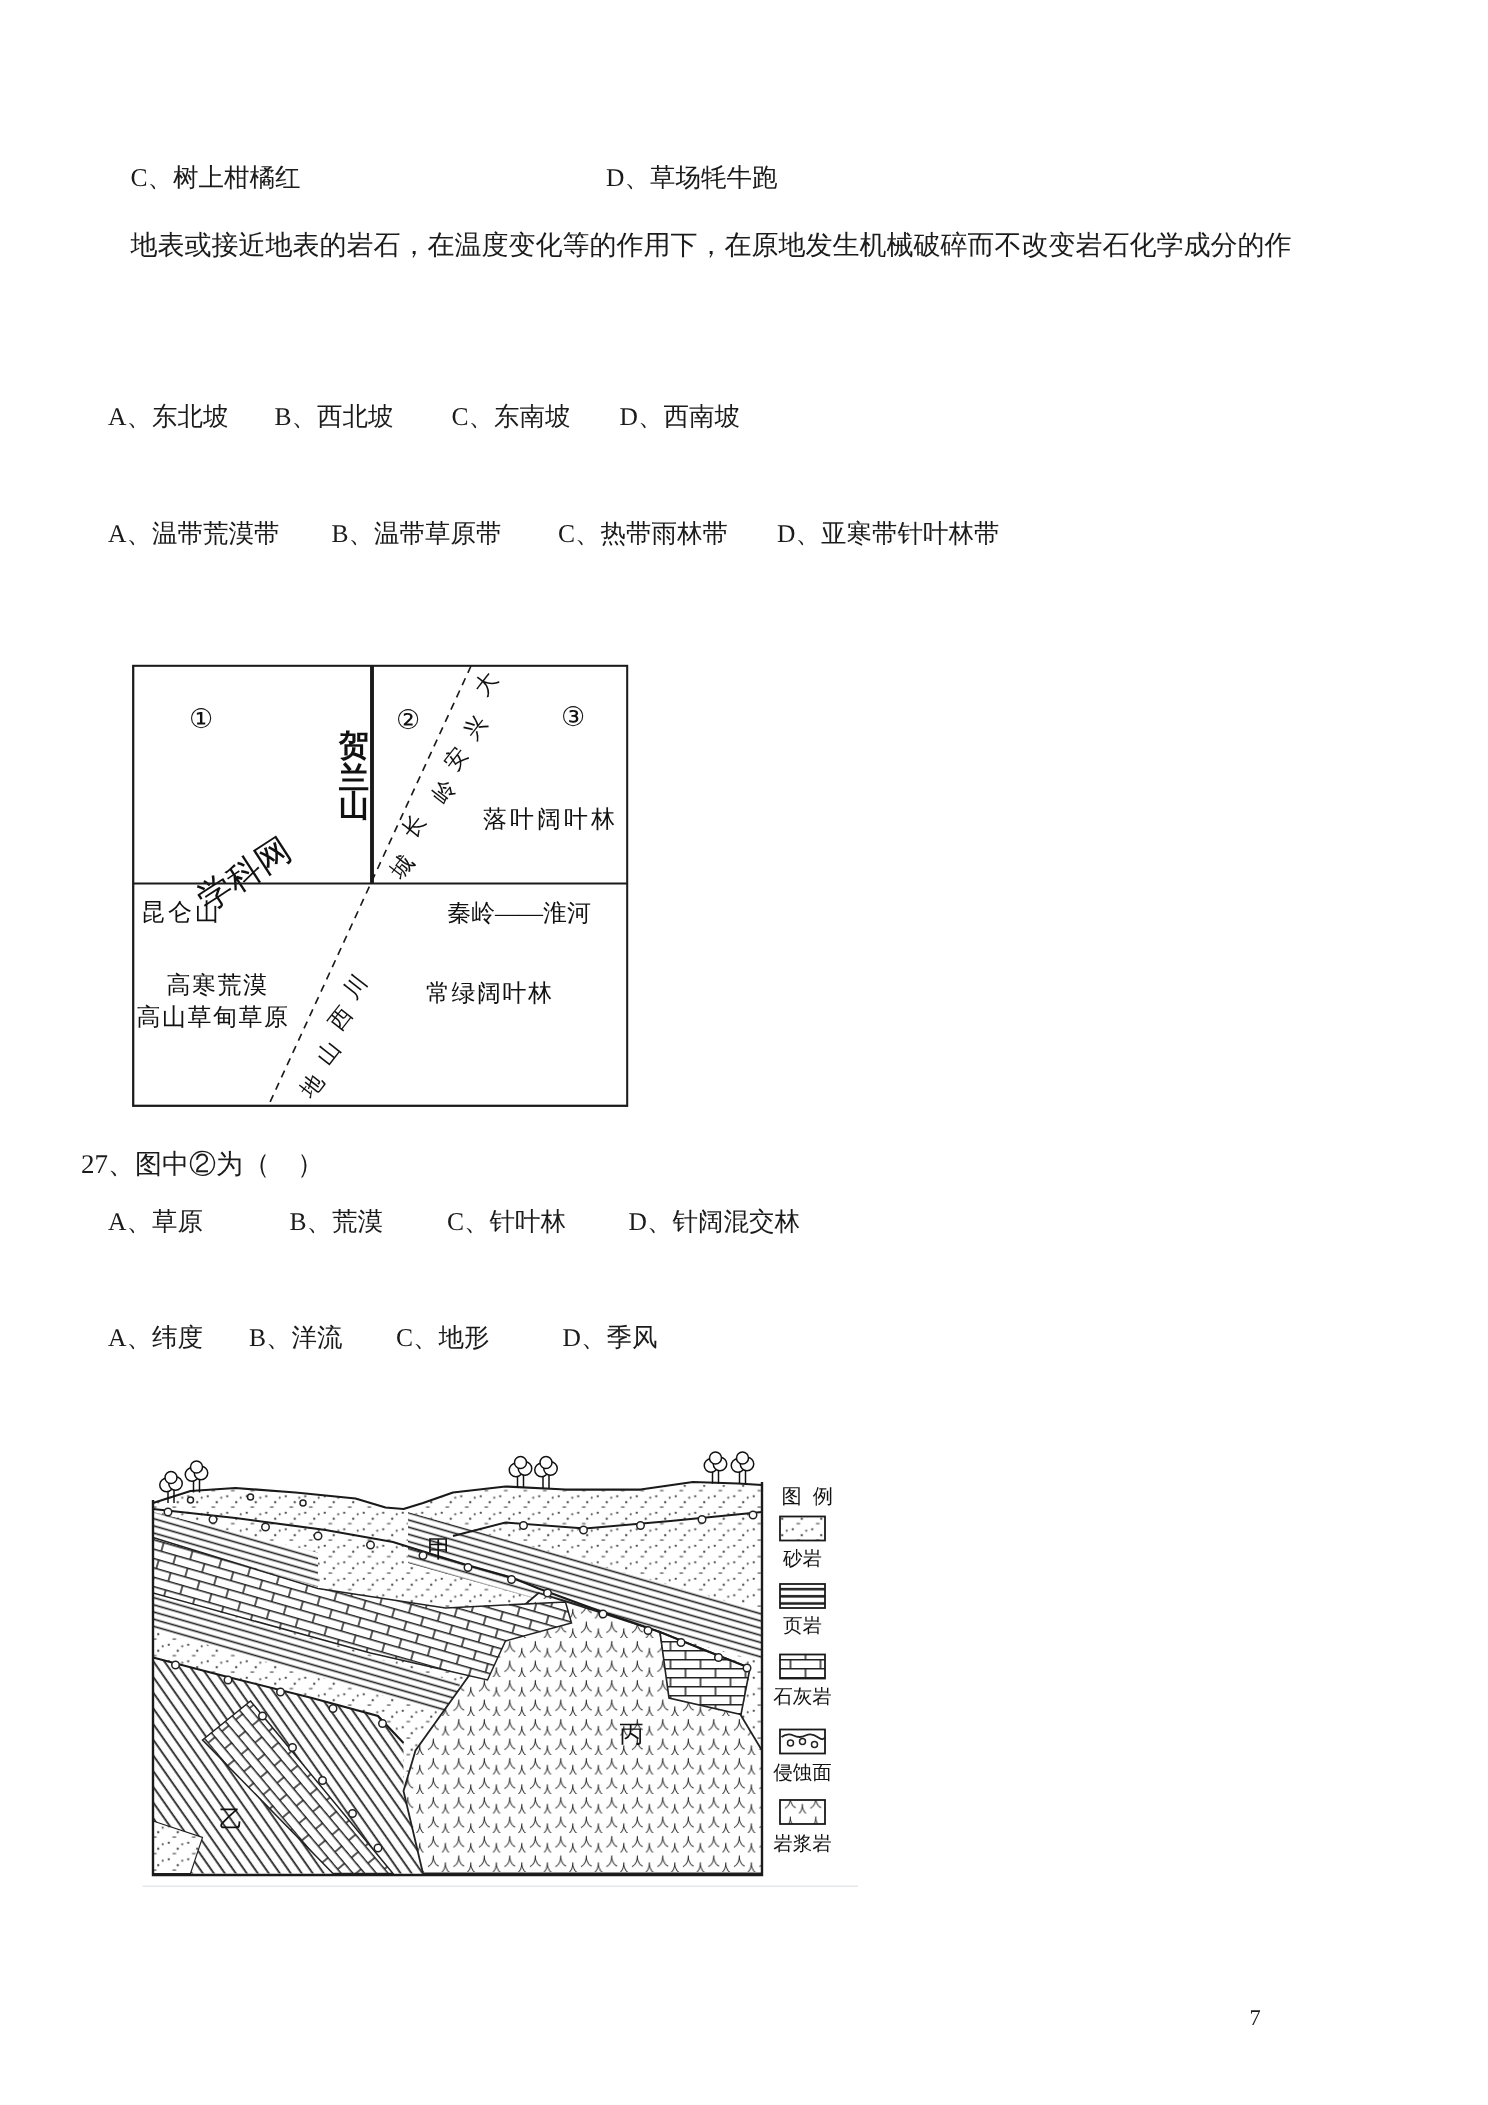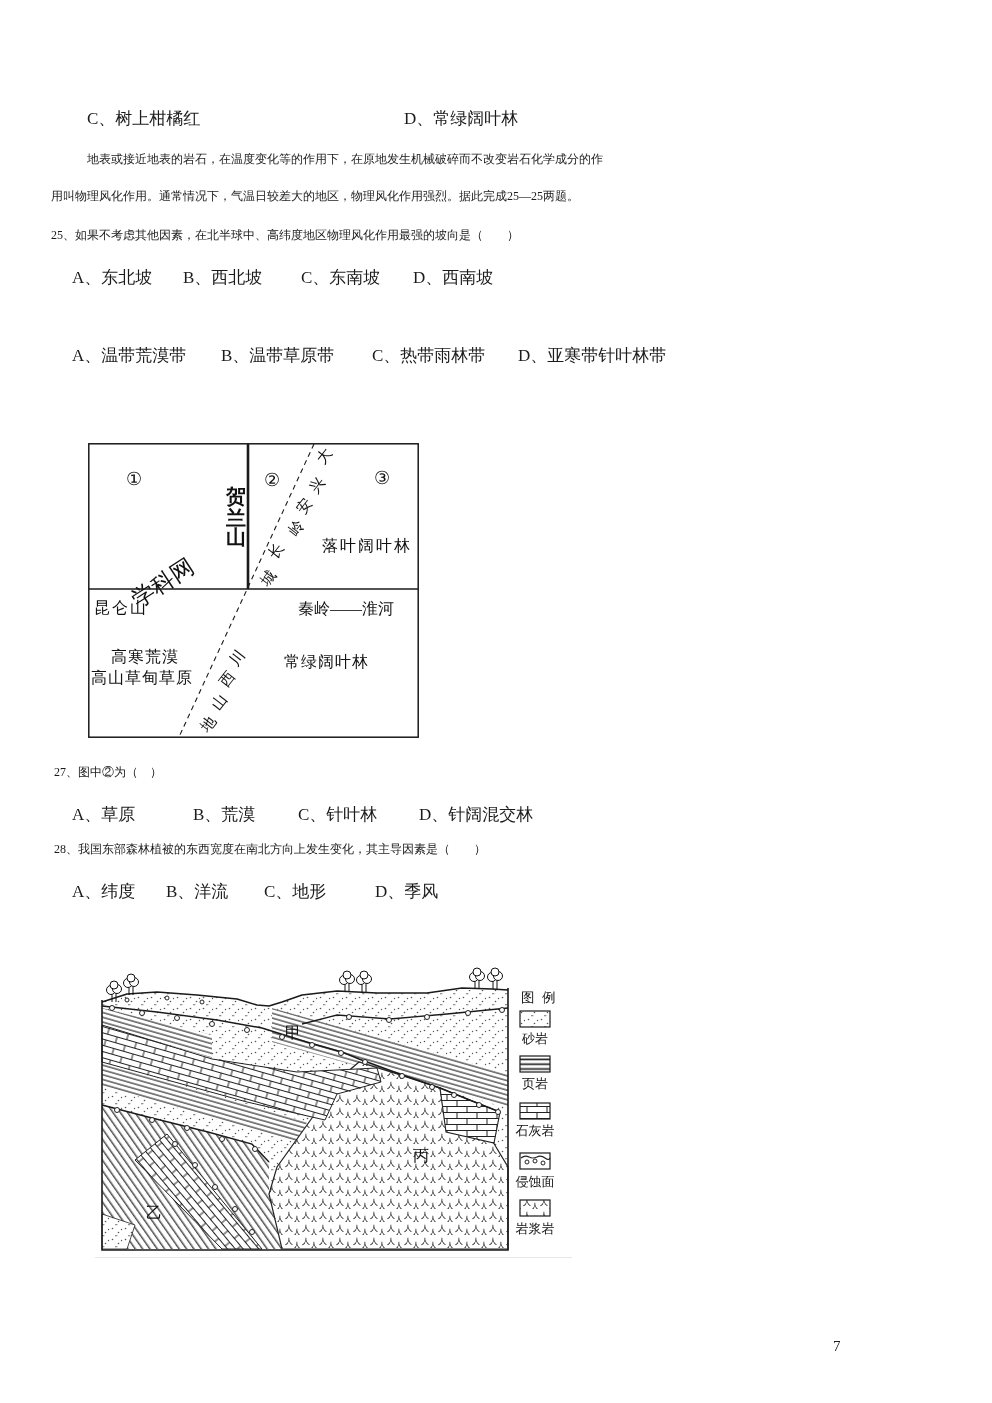--- a/index.html
+++ b/index.html
@@ -1,36 +1,34 @@
 <!DOCTYPE html>
 <html><head>
 <meta charset="utf-8">
 <style>
   html,body{margin:0;padding:0;background:#ffffff;}
   .page{position:relative;width:992px;height:1403px;background:#fff;overflow:hidden;
         font-family:"Liberation Serif","DejaVu Serif",serif;color:#1b1b1b;}
-  .line{position:absolute;white-space:pre;font-size:12px;line-height:1.15;}
+  .line{position:absolute;white-space:pre;font-size:18px;line-height:1.15;}
   .opt{position:absolute;white-space:pre;font-size:17px;line-height:1.15;}
   .pagenum{position:absolute;font-size:15px;}
   .figwrap{position:absolute;}
   svg text{fill:#111;font-family:"Liberation Serif","DejaVu Serif",serif;}
   .faintline{position:absolute;height:1px;background:#e3e7ea;}
 </style>
 </head>
 <body>
 
 <div class="page">
 
   <span class="opt" style="left:87px;top:109px">C、树上柑橘红</span>
-  <span class="opt" style="left:404px;top:109px">D、常绿阔叶林</span>
+  <span class="opt" style="left:404px;top:109px">D、草场牦牛跑</span>
 
   <div class="line" style="left:87px;top:153px">地表或接近地表的岩石，在温度变化等的作用下，在原地发生机械破碎而不改变岩石化学成分的作</div>
-  <div class="line" style="left:51px;top:190px">用叫物理风化作用。通常情况下，气温日较差大的地区，物理风化作用强烈。据此完成25—25两题。</div>
-
-  <div class="line" style="left:51px;top:229px">25、如果不考虑其他因素，在北半球中、高纬度地区物理风化作用最强的坡向是（　　）</div>
+
   <div>
     <span class="opt" style="left:72px;top:268px">A、东北坡</span>
     <span class="opt" style="left:183px;top:268px">B、西北坡</span>
     <span class="opt" style="left:301px;top:268px">C、东南坡</span>
     <span class="opt" style="left:413px;top:268px">D、西南坡</span>
   </div>
 
   <div>
     <span class="opt" style="left:72px;top:346px">A、温带荒漠带</span>
     <span class="opt" style="left:221px;top:346px">B、温带草原带</span>
@@ -85,21 +83,20 @@
   </div>
 
   <div class="line" style="left:54px;top:766px">27、图中②为（　）</div>
   <div>
     <span class="opt" style="left:72px;top:805px">A、草原</span>
     <span class="opt" style="left:193px;top:805px">B、荒漠</span>
     <span class="opt" style="left:298px;top:805px">C、针叶林</span>
     <span class="opt" style="left:419px;top:805px">D、针阔混交林</span>
   </div>
 
-  <div class="line" style="left:54px;top:843px">28、我国东部森林植被的东西宽度在南北方向上发生变化，其主导因素是（　　）</div>
   <div>
     <span class="opt" style="left:72px;top:882px">A、纬度</span>
     <span class="opt" style="left:166px;top:882px">B、洋流</span>
     <span class="opt" style="left:264px;top:882px">C、地形</span>
     <span class="opt" style="left:375px;top:882px">D、季风</span>
   </div>
 
 
   <div class="figwrap" style="left:97px;top:962px;width:470px;height:295px">
     <svg width="470" height="295" viewBox="0 0 470 295">

